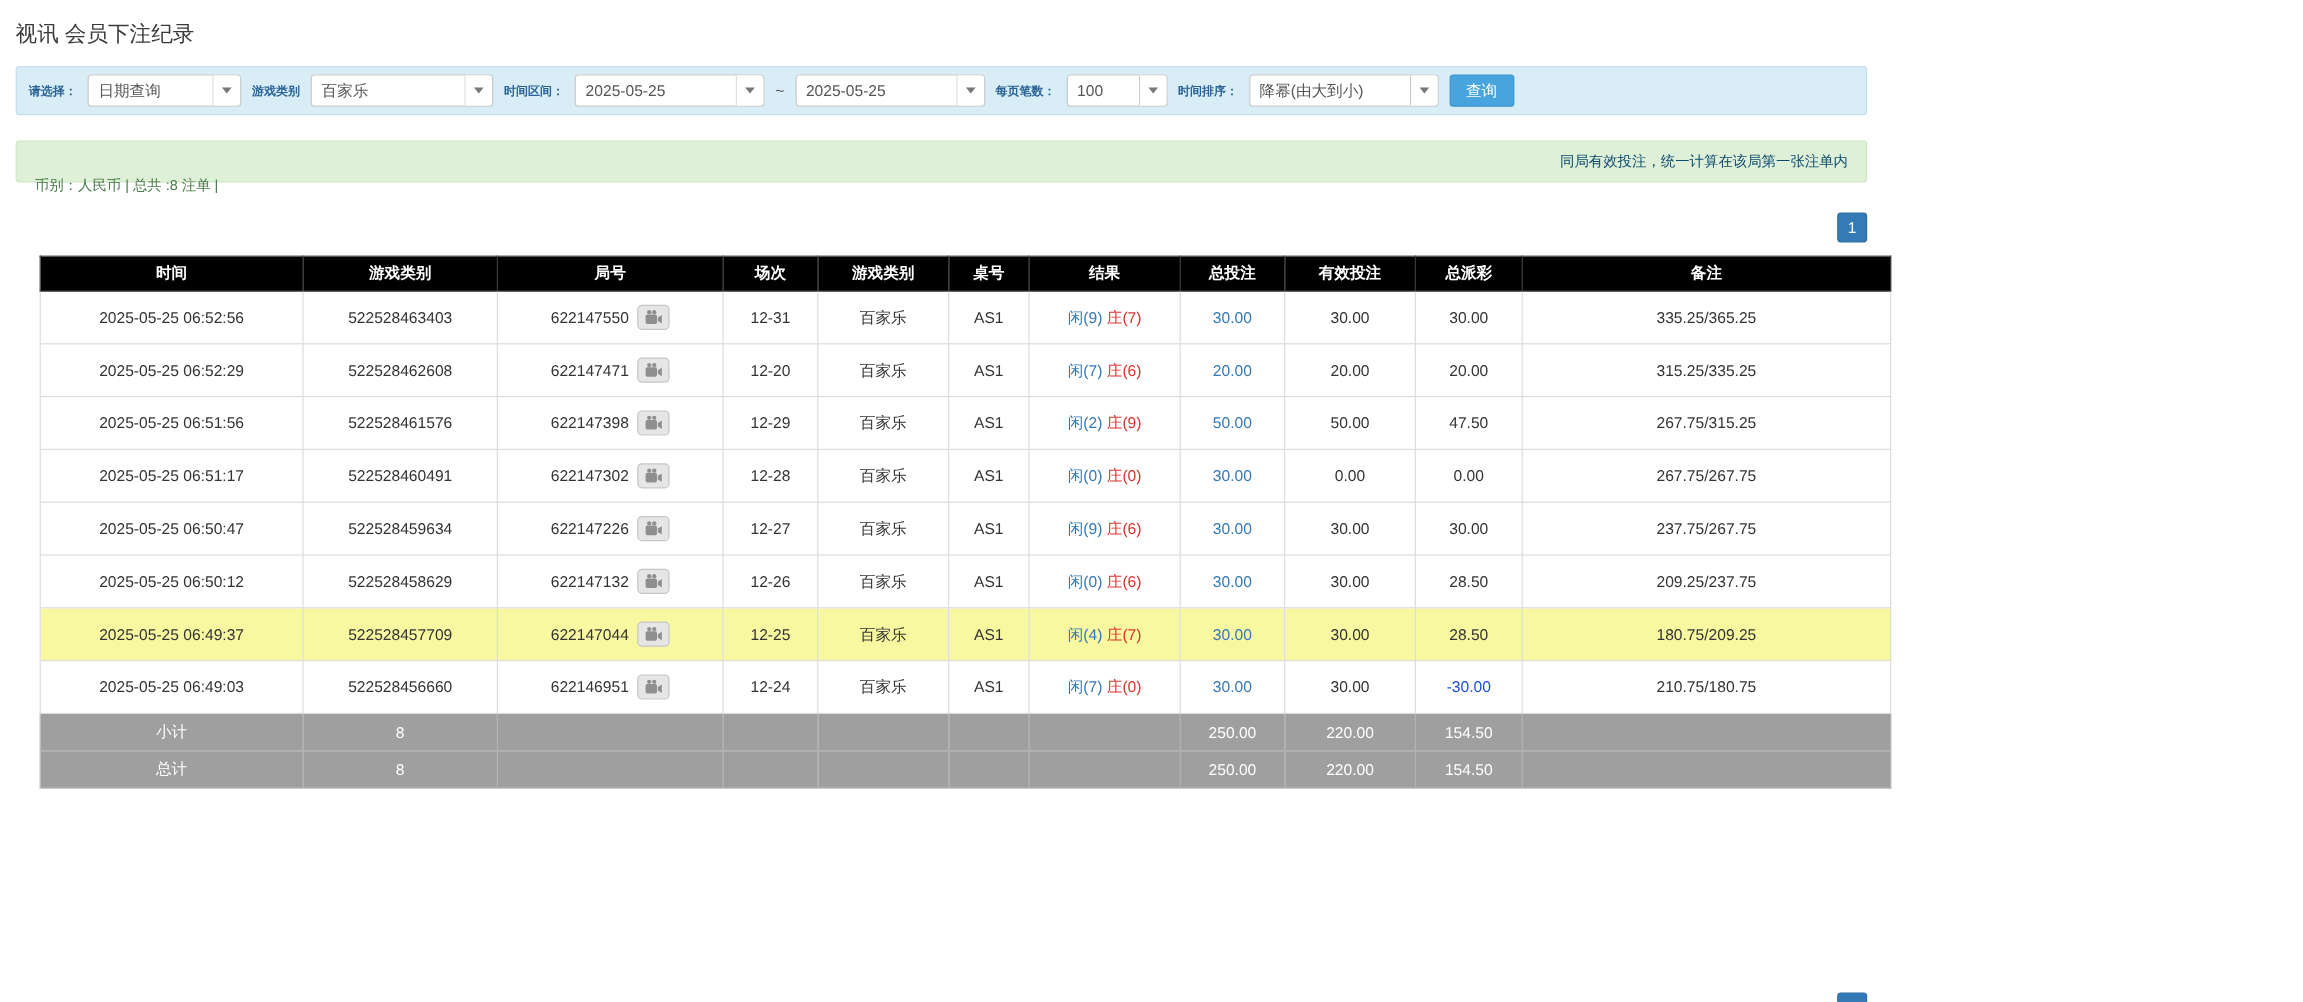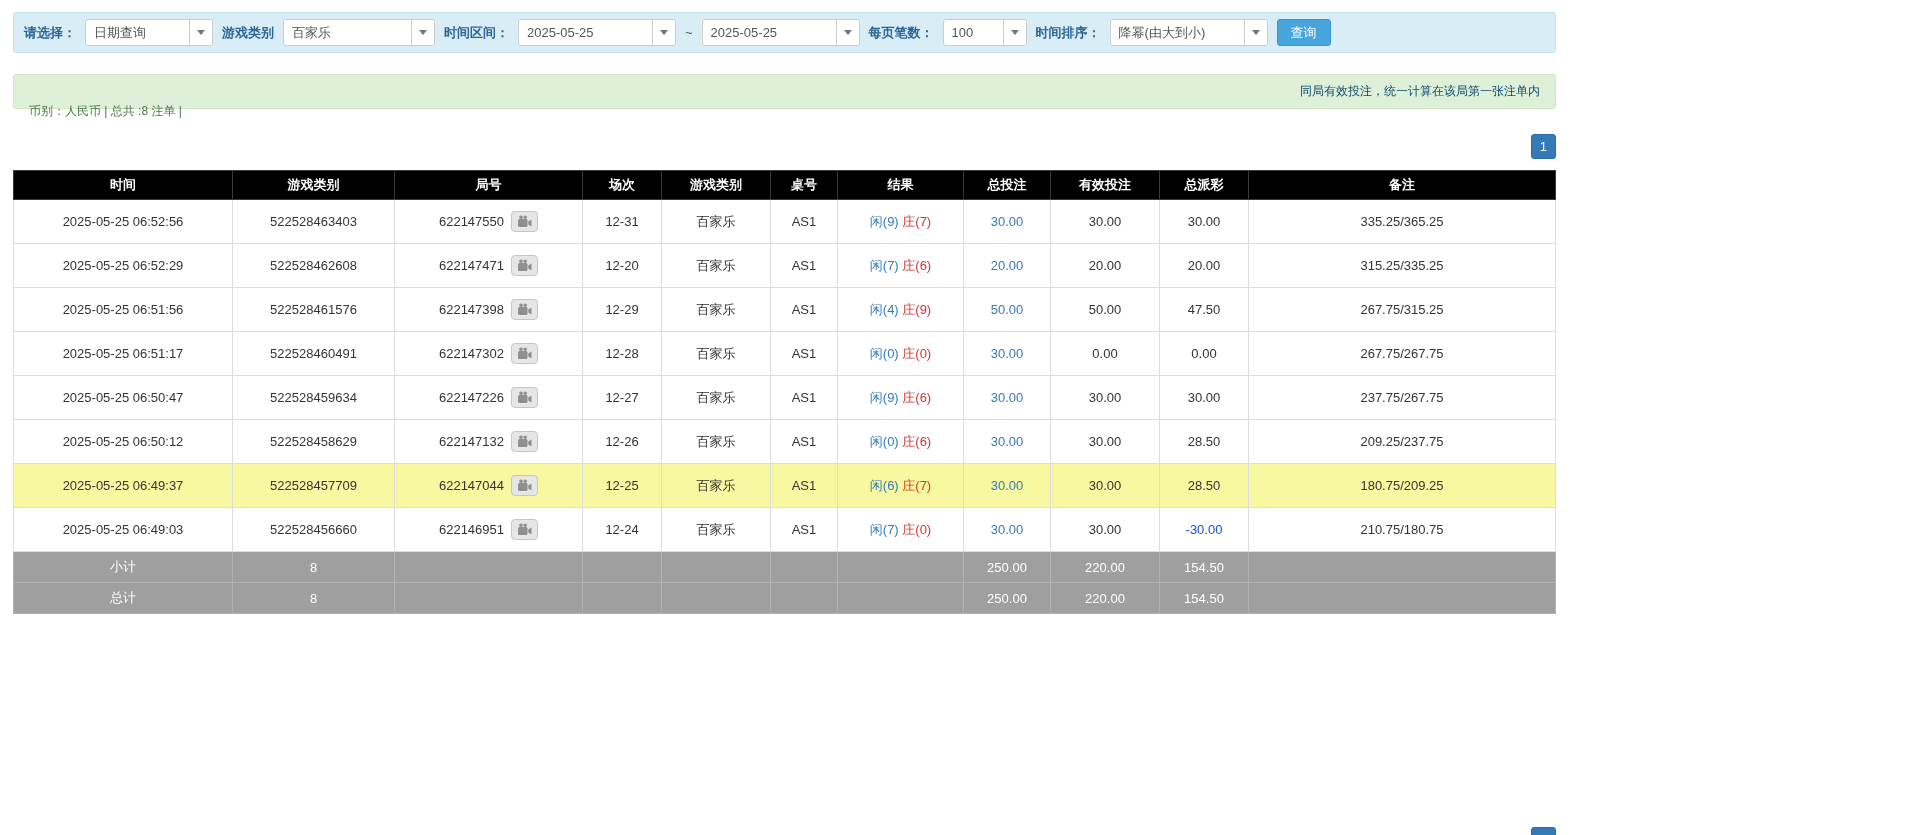--- a/index.html
+++ b/index.html
@@ -10,21 +10,21 @@
   }
   * { box-sizing:border-box; }
   .content { width:1543px; margin-left:13px; padding-top:12px; }
   .page-title { font-size:18px; font-weight:400; color:#3a3a3a; margin:4px 0 15px 0; }
 
   
   .filter-bar {
     background:#d9edf7; border:1px solid #c3dfee; border-radius:3px;
     height:41px; display:flex; align-items:center; padding:0 10px; gap:9px;
   }
-  .flabel { color:#2a6496; font-weight:700; font-size:13px; white-space:nowrap; }
+  .flabel { color:#2a6496; font-weight:700; font-size:10px; white-space:nowrap; }
   .tilde { color:#555; }
   .combo {
     background:#fff; border:1px solid #ccc; border-radius:3px; height:27px;
     display:inline-flex; align-items:stretch; flex:0 0 auto;
   }
   .combo-text { display:flex; align-items:center; padding:0 8px; flex:1; color:#555; white-space:nowrap; overflow:hidden; }
   .combo-caret {
     width:23px; border-left:1px solid #ccc; display:flex; align-items:center;
     justify-content:center; background:#fff; border-radius:0 3px 3px 0; cursor:pointer;
   }
@@ -45,21 +45,21 @@
 
   
   .pagination-top { margin-top:25px; text-align:right; height:25px; }
   .page-btn {
     min-width:25px; height:25px; background:#337ab7; border:1px solid #2e6da4;
     color:#fff; border-radius:3px; font-size:13px; cursor:pointer; padding:0 8px; font-family:inherit;
   }
   .pagination-bottom { position:absolute; top:827px; left:13px; width:1543px; text-align:right; }
 
   
-  table.records { width:100%; border-collapse:collapse; margin-top:11px; table-layout:fixed; }
+  table.records { width:100%; border-collapse:collapse; margin-top:11px; table-layout:fixed;margin-left:20px; }
   .records th {
     background:#000; color:#fff; font-weight:700; font-size:13px; height:29px;
     text-align:center; border:1px solid #3a3a3a; padding:0 4px;
   }
   .records tbody td {
     height:44px; text-align:center; border:1px solid #ddd; background:#fff;
     font-size:13px; color:#333; padding:0 4px;
   }
   .records tbody tr.highlight td { background:#f8f8a0; }
   .records tfoot td {
@@ -75,20 +75,21 @@
     display:inline-flex; align-items:center; justify-content:center;
     width:27px; height:21px; background:#e6e6e6; border:1px solid #c6c6c6;
     border-radius:4px; margin-left:7px; cursor:pointer; vertical-align:middle;
   }
 </style>
 </head>
 <body>
 
 <div class="content">
 
+  <h1 class="page-title">视讯 会员下注纪录</h1>
 
   <div class="filter-bar">
     <span class="flabel">请选择：</span>
     <div class="combo" style="width:128px">
       <span class="combo-text">日期查询</span>
       <span class="combo-caret">
           <span class="tri"></span>
         </span>
     </div>
 
@@ -229,21 +230,21 @@
                   <circle cx="4" cy="2.2" r="1.8" fill="#8f8f8f"></circle>
                   <circle cx="8.2" cy="2.2" r="1.8" fill="#8f8f8f"></circle>
                   <rect x="1" y="4" width="9.5" height="8" rx="1.5" fill="#8f8f8f"></rect>
                   <path d="M11.2 6.5 L14.5 4.5 V11.5 L11.2 9.5 Z" fill="#8f8f8f"></path>
                 </svg>
               </span>
             </span></td>
           <td><span>12-29</span></td>
           <td><span>百家乐</span></td>
           <td><span>AS1</span></td>
-          <td><span class="res-player">闲(4)</span> <span class="res-banker">庄(9)</span></td>
+          <td><span class="res-player">闲(2)</span> <span class="res-banker">庄(9)</span></td>
           <td><a class="bet-link">50.00</a></td>
           <td><span>50.00</span></td>
           <td><span class="">47.50</span></td>
           <td><span>267.75/315.25</span></td>
         </tr>
         <tr>
           <td><span>2025-05-25 06:51:17</span></td>
           <td><span>522528460491</span></td>
           <td><span class="round-wrap">
               <span>622147302</span>
@@ -321,21 +322,21 @@
                   <circle cx="4" cy="2.2" r="1.8" fill="#8f8f8f"></circle>
                   <circle cx="8.2" cy="2.2" r="1.8" fill="#8f8f8f"></circle>
                   <rect x="1" y="4" width="9.5" height="8" rx="1.5" fill="#8f8f8f"></rect>
                   <path d="M11.2 6.5 L14.5 4.5 V11.5 L11.2 9.5 Z" fill="#8f8f8f"></path>
                 </svg>
               </span>
             </span></td>
           <td><span>12-25</span></td>
           <td><span>百家乐</span></td>
           <td><span>AS1</span></td>
-          <td><span class="res-player">闲(6)</span> <span class="res-banker">庄(7)</span></td>
+          <td><span class="res-player">闲(4)</span> <span class="res-banker">庄(7)</span></td>
           <td><a class="bet-link">30.00</a></td>
           <td><span>30.00</span></td>
           <td><span class="">28.50</span></td>
           <td><span>180.75/209.25</span></td>
         </tr>
         <tr>
           <td><span>2025-05-25 06:49:03</span></td>
           <td><span>522528456660</span></td>
           <td><span class="round-wrap">
               <span>622146951</span>

